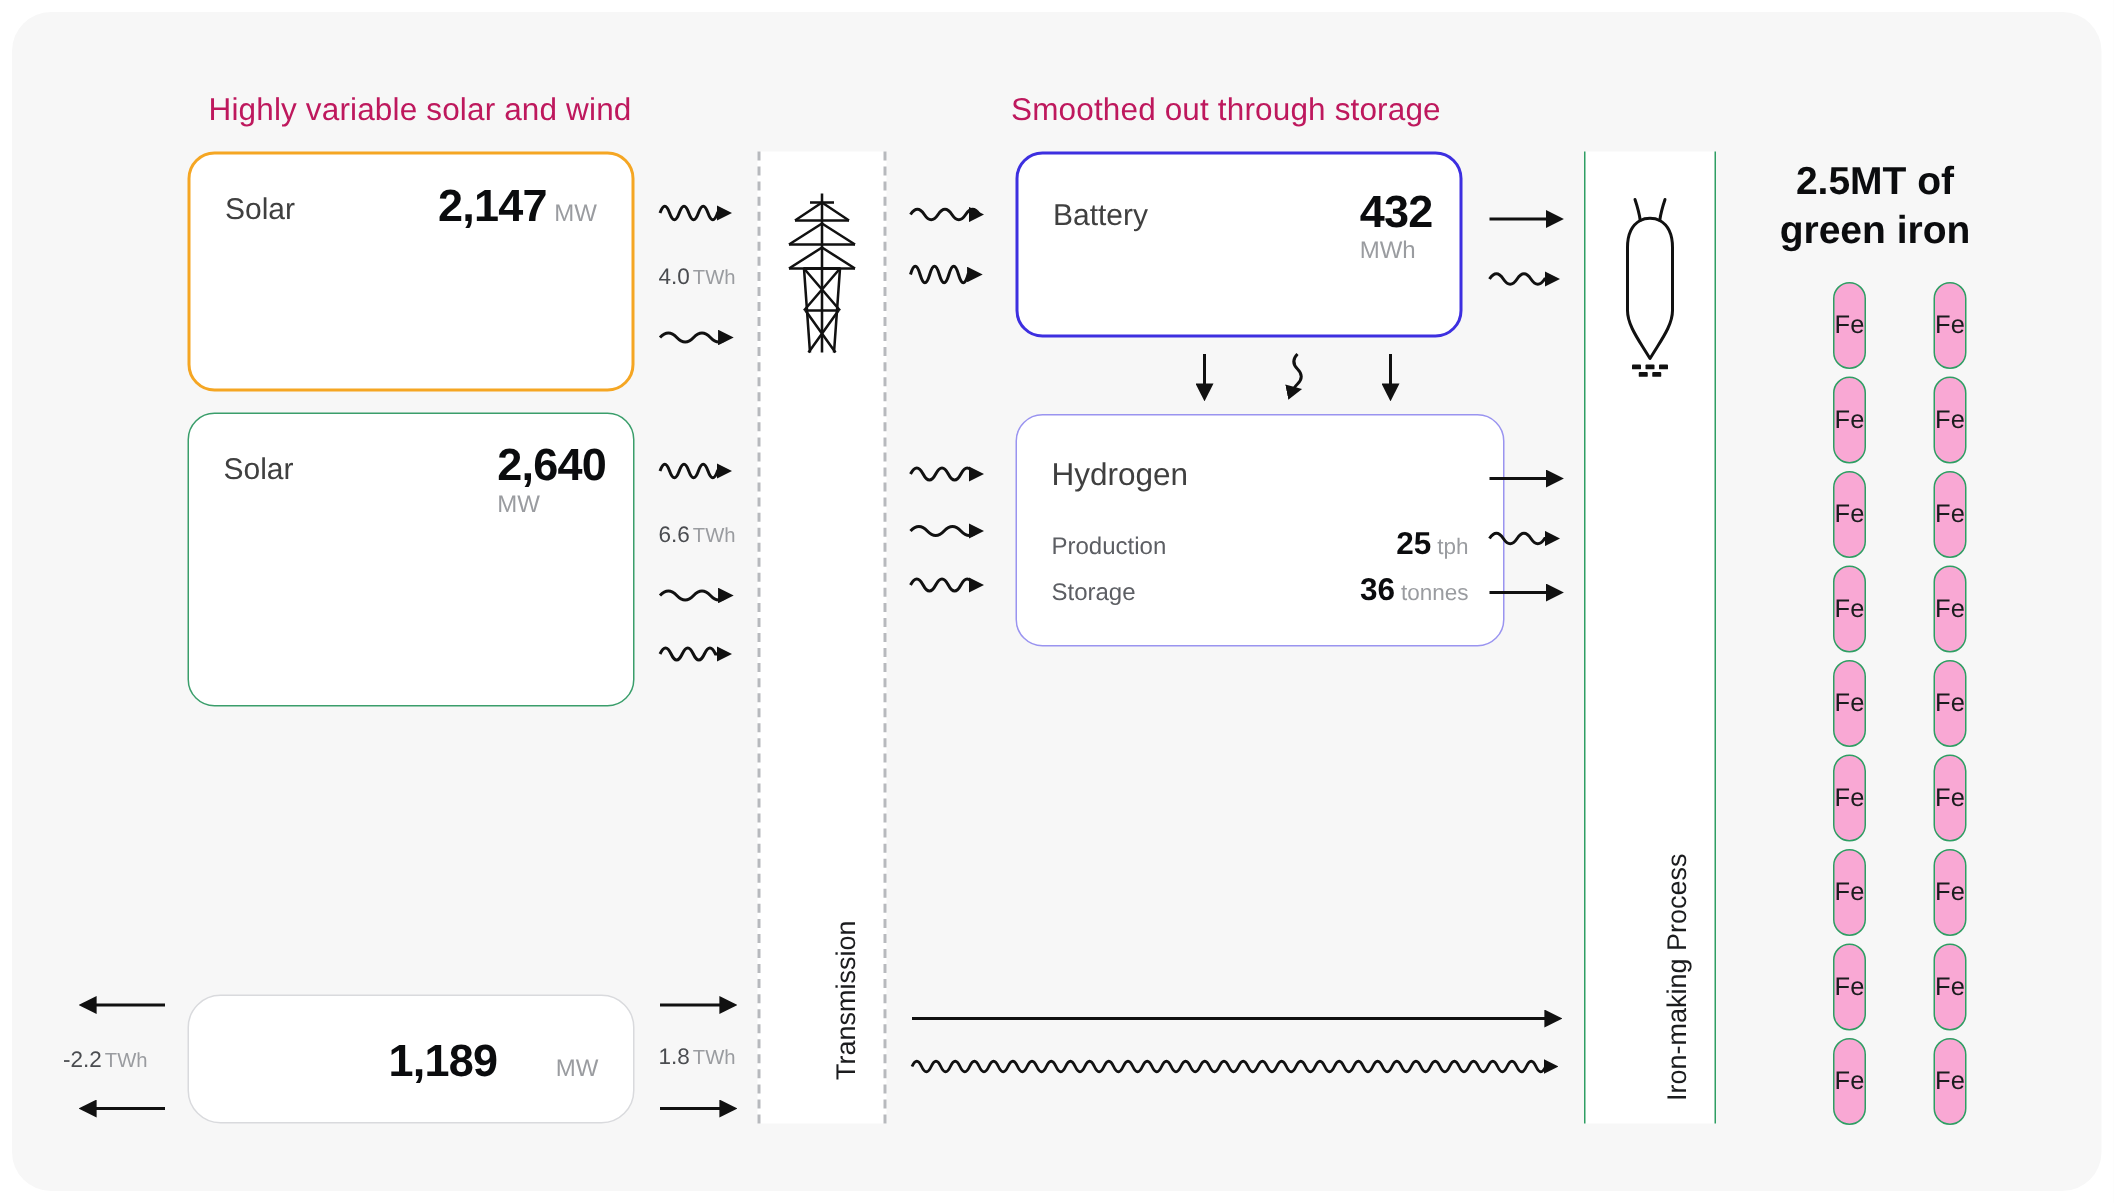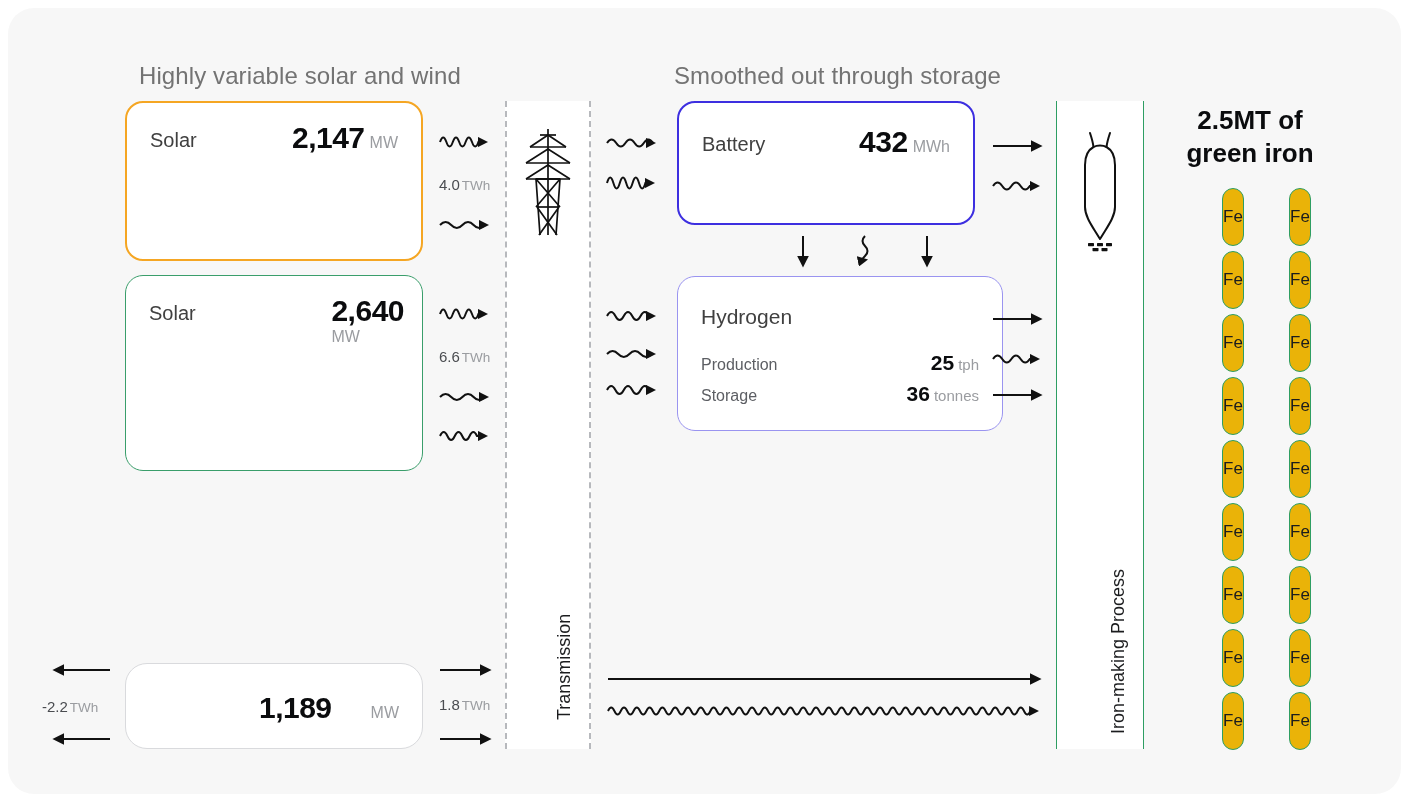--- a/index.html
+++ b/index.html
@@ -25,22 +25,22 @@
     background: #f7f7f7;
     border-radius: 26px;
   }
 
   
   .abs { position: absolute; }
 
   
   .caption {
     position: absolute;
-    font-size: 24px;
-    color: #737373;
+    font-size: 21px;
+    color: #be185d;
     letter-spacing: 0.1px;
     white-space: nowrap;
   }
 
   
   .box {
     position: absolute;
     background: #ffffff;
     border-radius: 18px;
     box-sizing: border-box;
@@ -137,21 +137,21 @@
     position: absolute;
     display: grid;
     grid-template-columns: repeat(2, 58px);
     grid-auto-rows: 58px;
     column-gap: 9px;
     row-gap: 5px;
   }
   .fe {
     border: 1.4px solid #2e9e63;
     border-radius: 13px;
-    background: #eab308;
+    background: #f9a8d4;
     display: flex;
     align-items: center;
     justify-content: center;
     font-size: 17px;
     color: #1b1c1e;
     box-sizing: border-box;
     margin-left: 36px;
   }
 
   svg { display: block; overflow: visible; }
@@ -270,21 +270,21 @@
       <path d="M2,10 q4.6,-7 9.2,0 t9.2,0 t9.2,0 t9.2,0 t9.2,0 H48" fill="none" stroke="#111" stroke-width="2" marker-end="url(#ahs)"></path>
     </svg>
     <svg class="abs" style="left:597px; top:163px;" width="58" height="24">
       <path d="M2,12 q3.2,-11 6.4,0 t6.4,0 t6.4,0 t6.4,0 t6.4,0 t6.4,0 H47" fill="none" stroke="#111" stroke-width="2" marker-end="url(#ahs)"></path>
     </svg>
 
     <div class="box" style="left:669px; top:93px; width:298px; height:124px; border:2px solid #3d2fe0;">
       <div class="box-row" style="left:23px; top:30px;">
         <span class="box-label">Battery</span>
       </div>
-      <div class="box-row" style="right:23px; top:22px;">
+      <div class="box-row" style="right:23px; top:22px;flex-direction:column;">
         <span class="box-value">432</span>
         <span class="box-unit">MWh</span>
       </div>
     </div>
 
     <svg class="abs" style="left:983px; top:130px;" width="56" height="16">
       <path d="M2,8 H48" fill="none" stroke="#111" stroke-width="2" marker-end="url(#ah)"></path>
     </svg>
     <svg class="abs" style="left:983px; top:168px;" width="56" height="20">
       <path d="M2,10 q4.6,-7 9.2,0 t9.2,0 t9.2,0 t9.2,0 H46" fill="none" stroke="#111" stroke-width="2" marker-end="url(#ahs)"></path>

